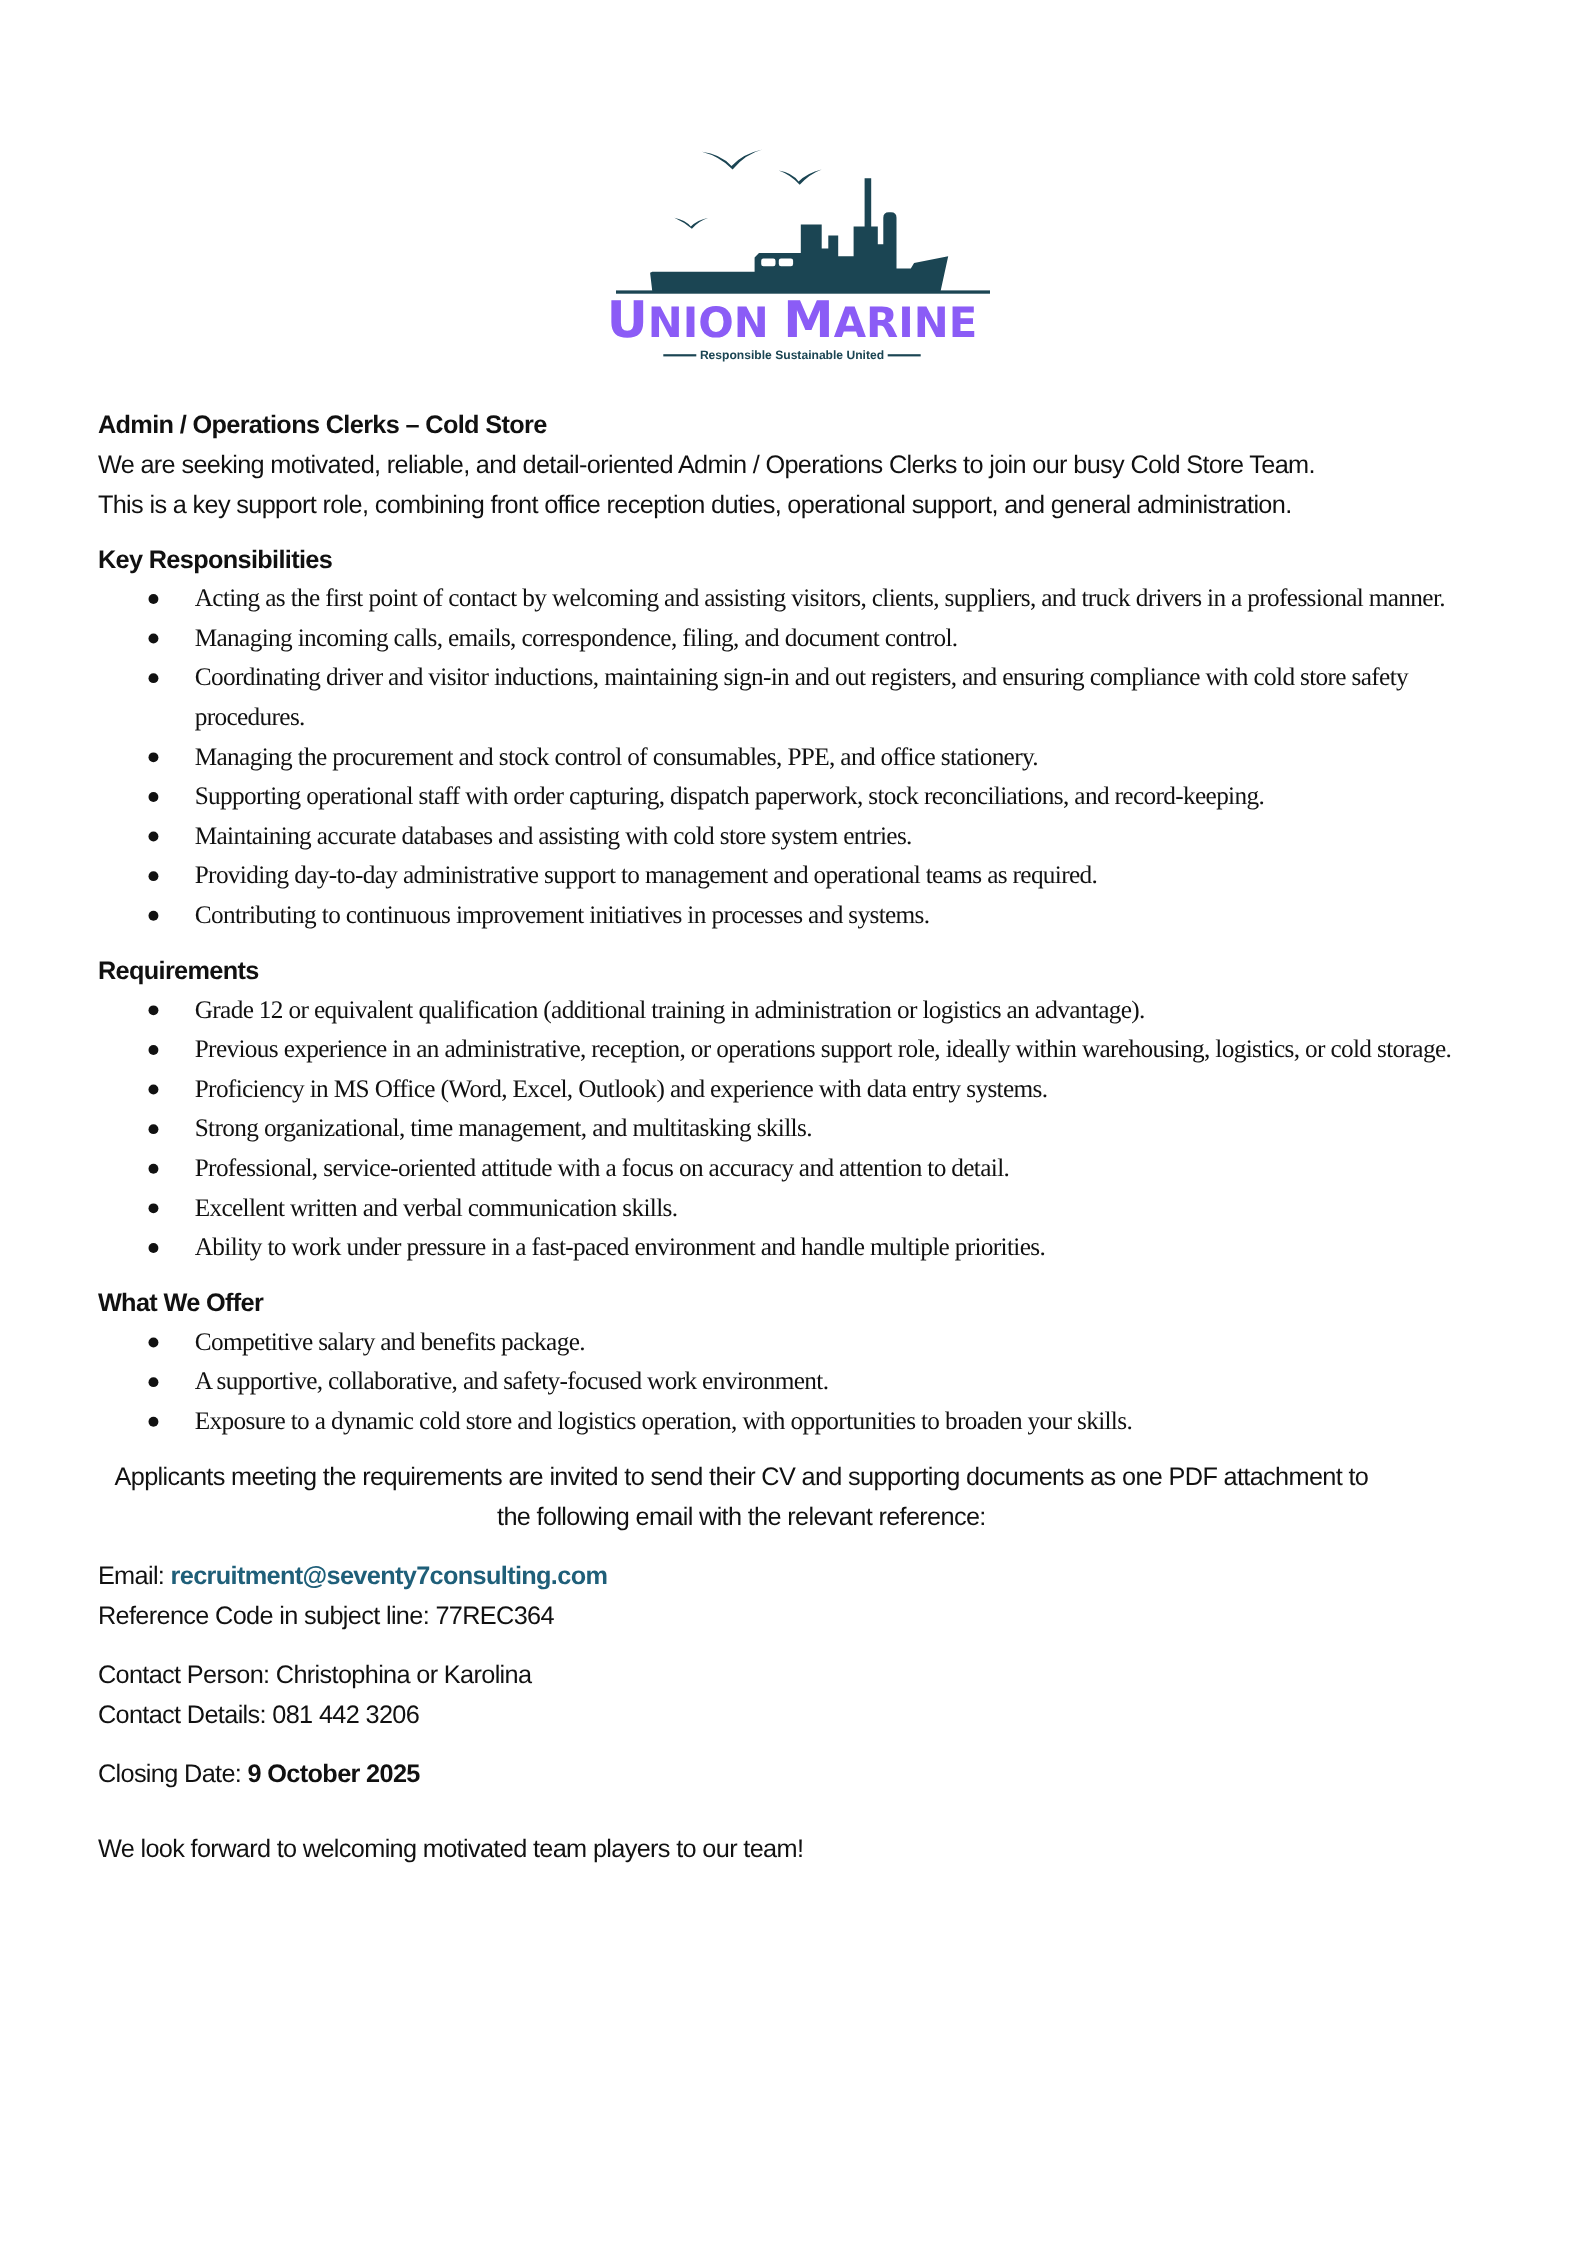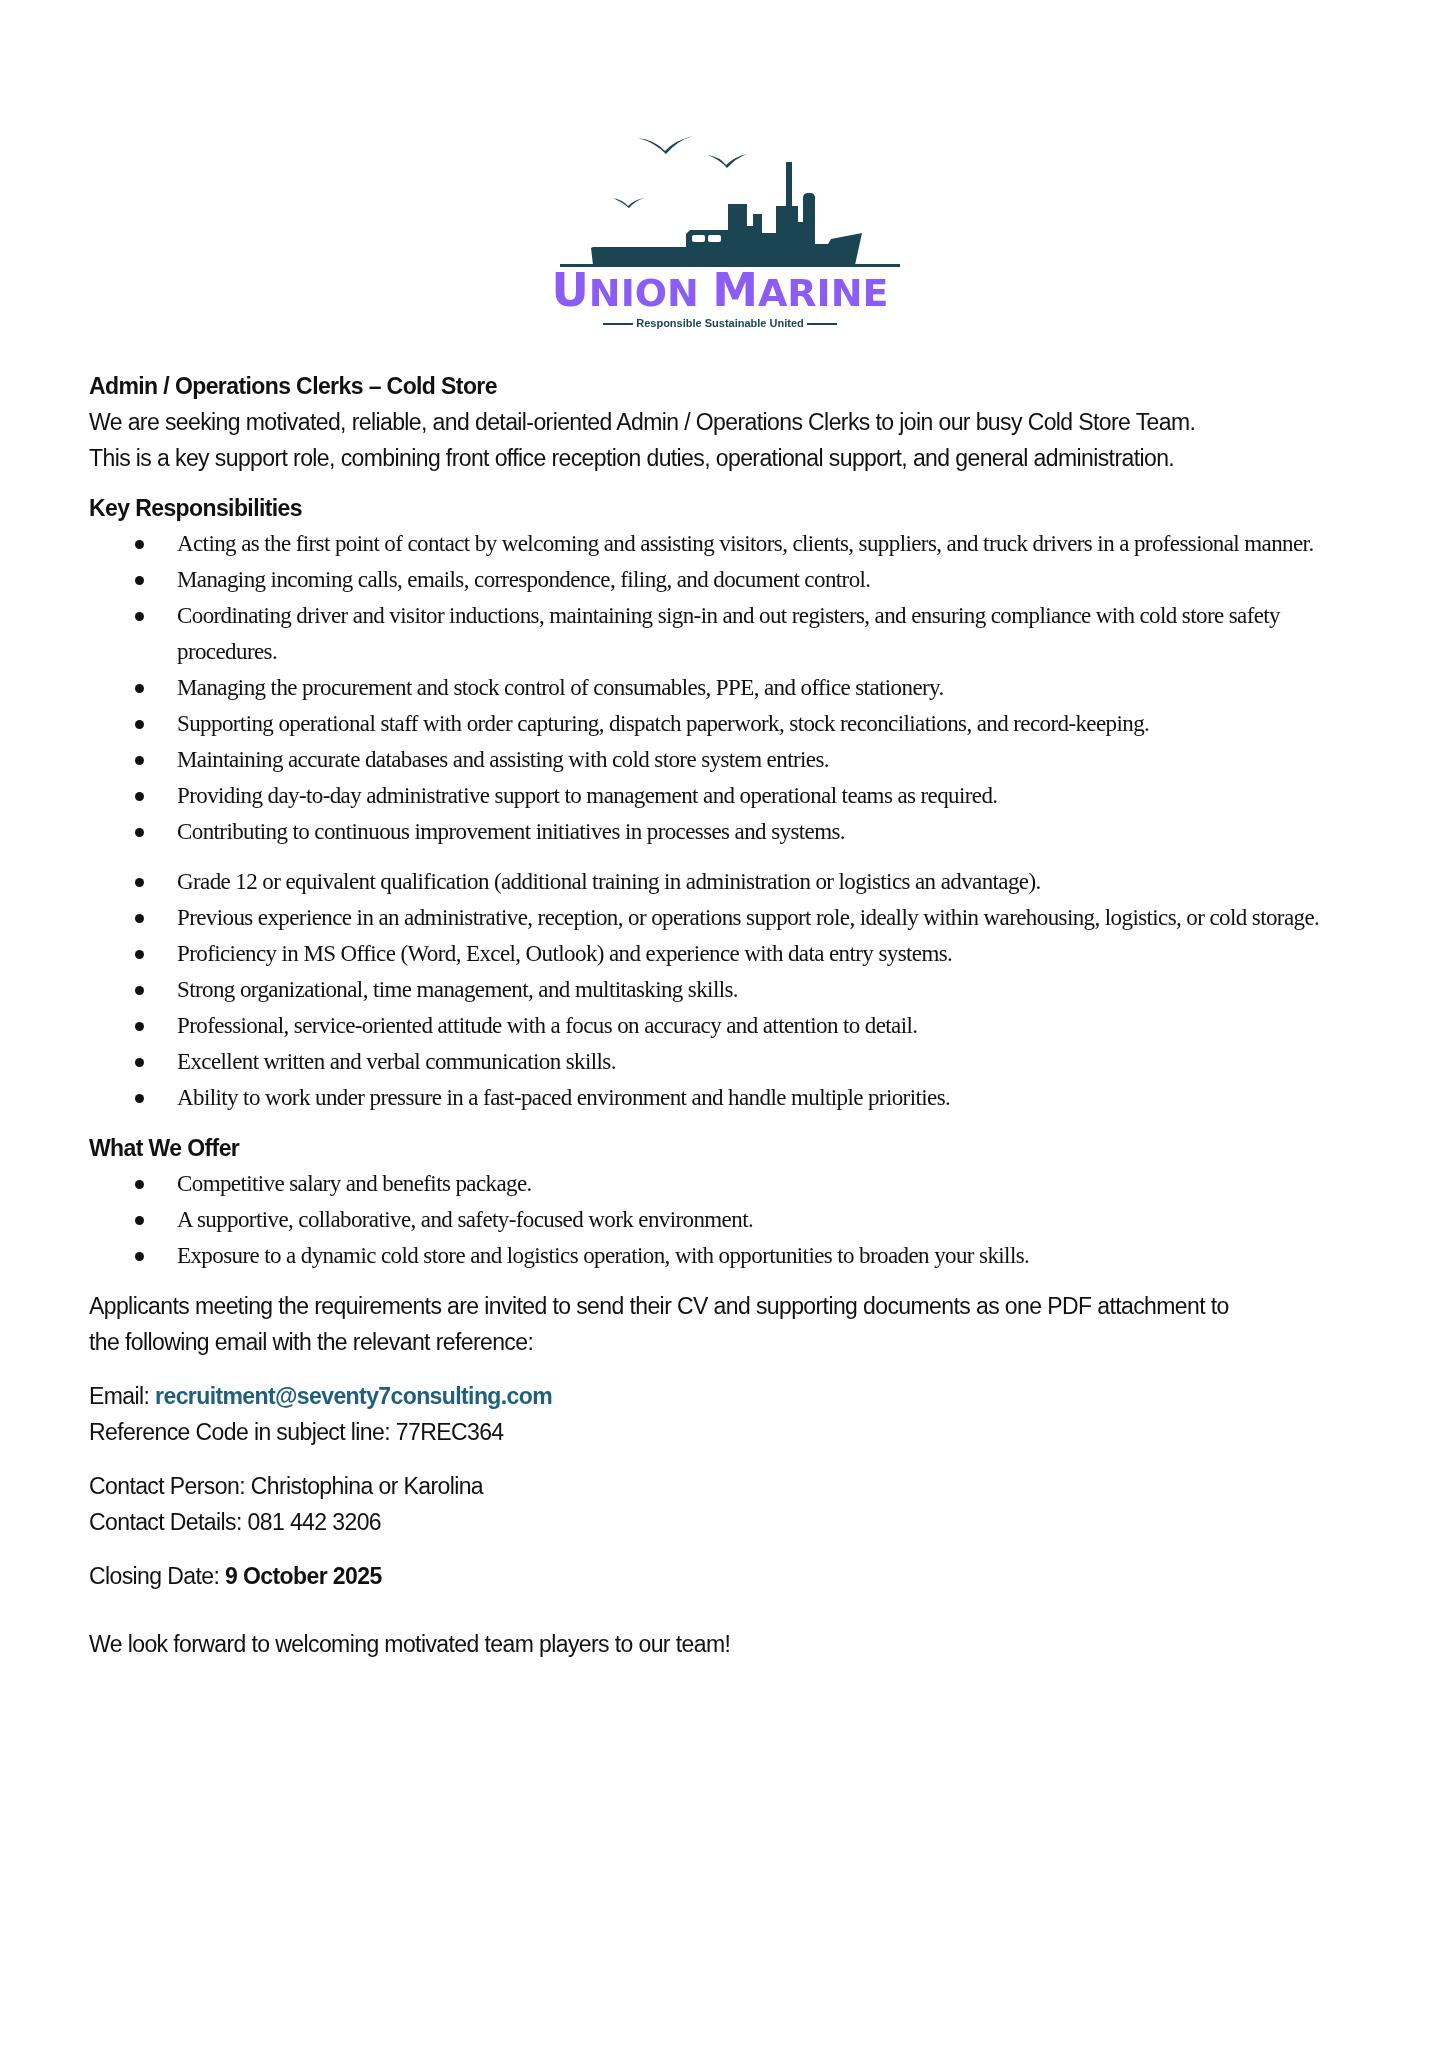--- a/index.html
+++ b/index.html
@@ -133,40 +133,41 @@
     <li><span class="bullet"></span><span>Managing incoming calls, emails, correspondence, filing, and document control.</span></li>
     <li><span class="bullet"></span><span>Coordinating driver and visitor inductions, maintaining sign-in and out registers, and ensuring compliance with cold store safety procedures.</span></li>
     <li><span class="bullet"></span><span>Managing the procurement and stock control of consumables, PPE, and office stationery.</span></li>
     <li><span class="bullet"></span><span>Supporting operational staff with order capturing, dispatch paperwork, stock reconciliations, and record-keeping.</span></li>
     <li><span class="bullet"></span><span>Maintaining accurate databases and assisting with cold store system entries.</span></li>
     <li><span class="bullet"></span><span>Providing day-to-day administrative support to management and operational teams as required.</span></li>
     <li><span class="bullet"></span><span>Contributing to continuous improvement initiatives in processes and systems.</span></li>
   </ul>
 
   <div class="gap-s"></div>
+  <p class="h">Requirements</p>
   <ul>
     <li><span class="bullet"></span><span>Grade 12 or equivalent qualification (additional training in administration or logistics an advantage).</span></li>
     <li><span class="bullet"></span><span>Previous experience in an administrative, reception, or operations support role, ideally within warehousing, logistics, or cold storage.</span></li>
     <li><span class="bullet"></span><span>Proficiency in MS Office (Word, Excel, Outlook) and experience with data entry systems.</span></li>
     <li><span class="bullet"></span><span>Strong organizational, time management, and multitasking skills.</span></li>
     <li><span class="bullet"></span><span>Professional, service-oriented attitude with a focus on accuracy and attention to detail.</span></li>
     <li><span class="bullet"></span><span>Excellent written and verbal communication skills.</span></li>
     <li><span class="bullet"></span><span>Ability to work under pressure in a fast-paced environment and handle multiple priorities.</span></li>
   </ul>
 
   <div class="gap-s"></div>
   <p class="h">What We Offer</p>
   <ul>
     <li><span class="bullet"></span><span>Competitive salary and benefits package.</span></li>
     <li><span class="bullet"></span><span>A supportive, collaborative, and safety-focused work environment.</span></li>
     <li><span class="bullet"></span><span>Exposure to a dynamic cold store and logistics operation, with opportunities to broaden your skills.</span></li>
   </ul>
 
   <div class="gap-s"></div>
-  <p style="width:1170px;">Applicants meeting the requirements are invited to send their CV and supporting documents as one PDF attachment to the following email with the relevant reference:</p>
+  <p style="width:1170px;text-align:center;">Applicants meeting the requirements are invited to send their CV and supporting documents as one PDF attachment to the following email with the relevant reference:</p>
 
   <div class="gap-m"></div>
   <p><span>Email: </span><a class="email">recruitment@seventy7consulting.com</a></p>
   <p><span>Reference Code in subject line: </span><span>77REC364</span></p>
 
   <div class="gap-m"></div>
   <p><span>Contact Person: </span><span>Christophina or Karolina</span></p>
   <p><span>Contact Details: </span><span>081 442 3206</span></p>
 
   <div class="gap-m"></div>

